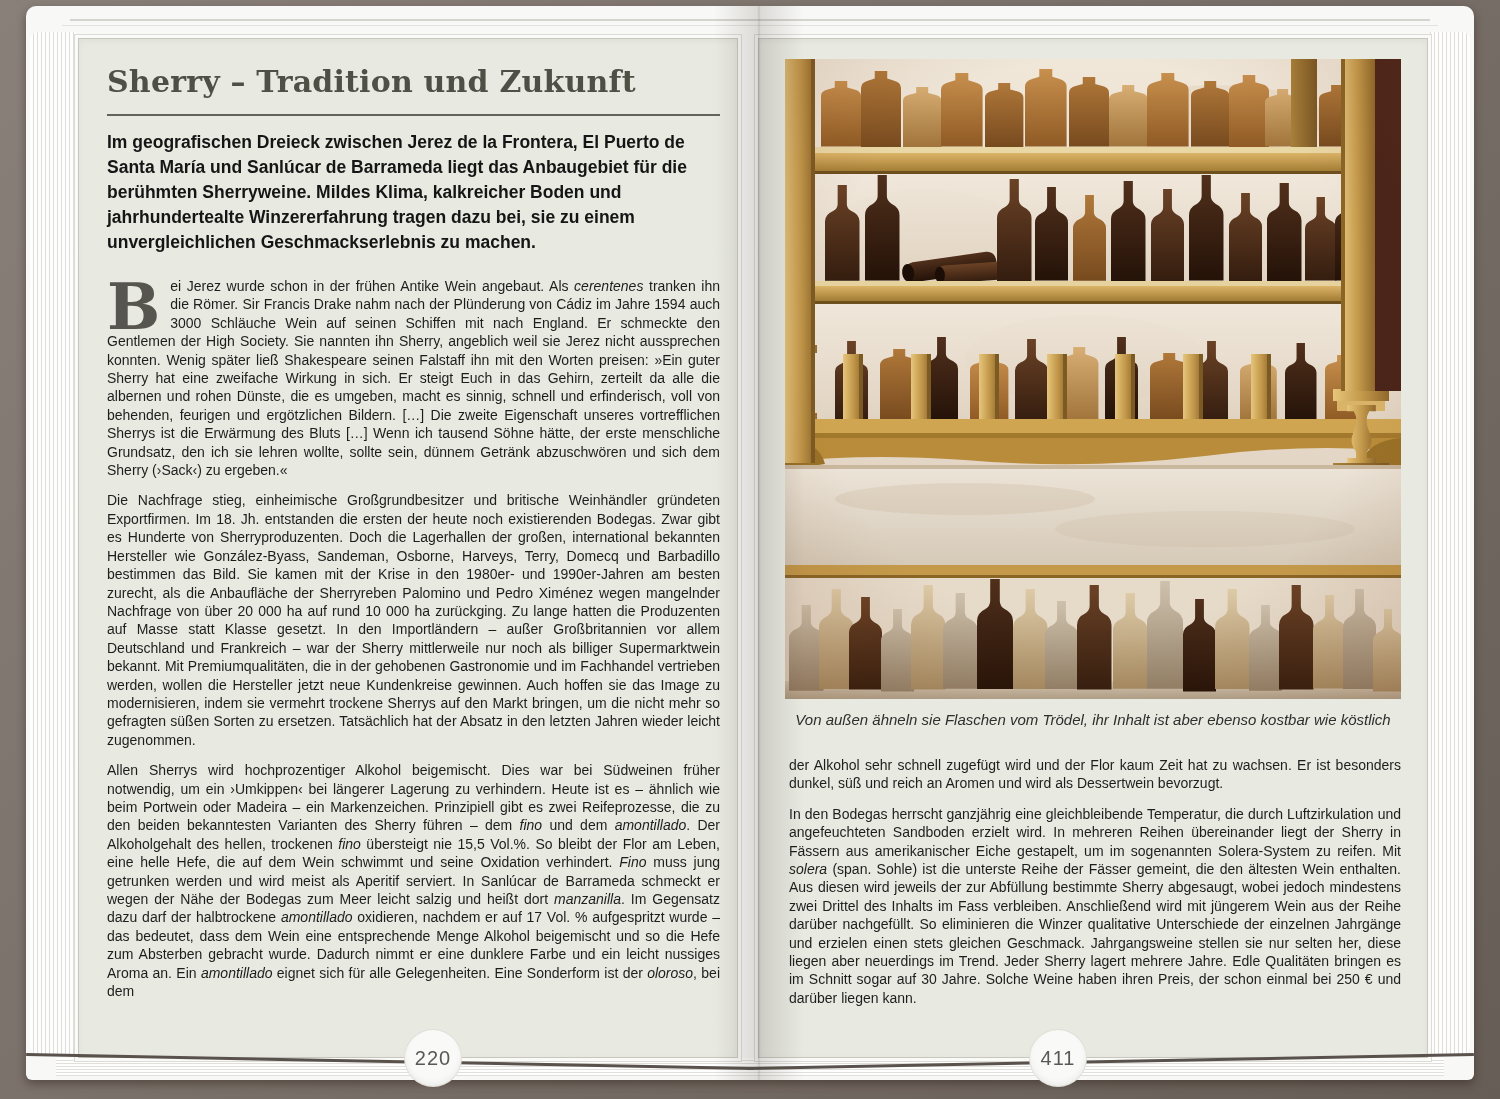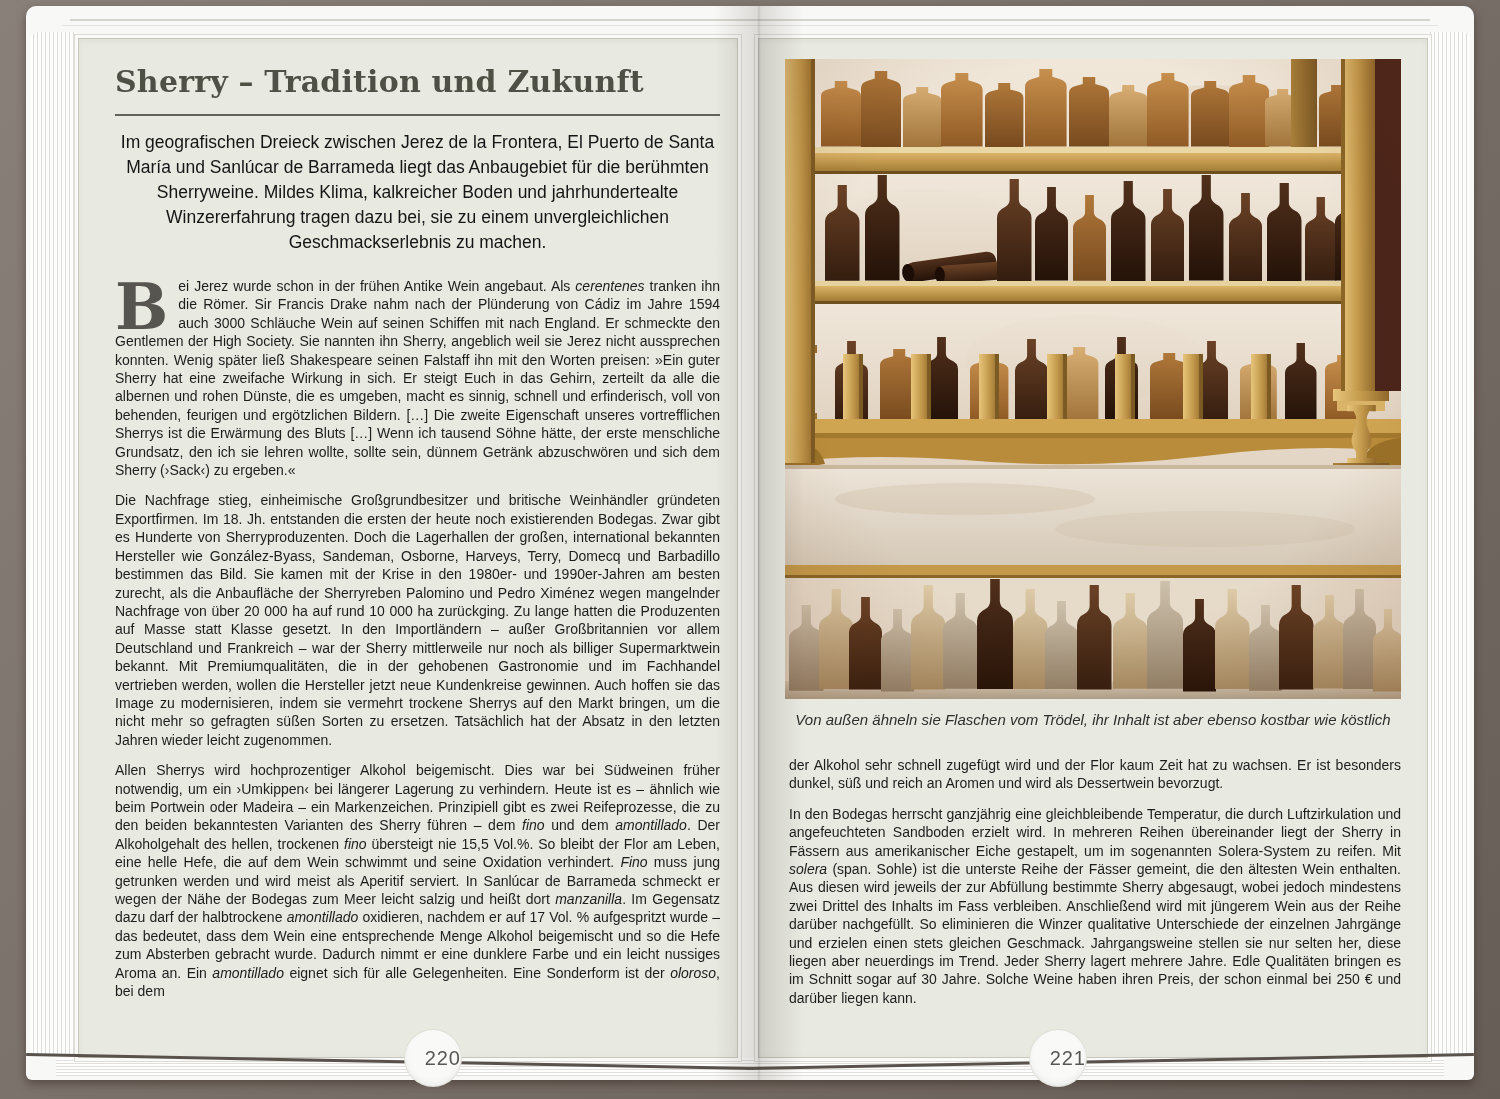--- a/index.html
+++ b/index.html
@@ -34,29 +34,29 @@
     box-shadow:0 0 0 3px #fafaf8,0 0 0 4px #dcdbd4, inset 0 2px 6px rgba(60,60,50,.05);
     box-sizing:border-box;
   }
   .panel-left{left:52px;width:660px;}
   .panel-right{left:732px;width:670px;}
   .spine-shade{
     position:absolute;left:688px;top:0;width:90px;height:100%;pointer-events:none;z-index:5;
     background:linear-gradient(90deg,rgba(70,65,58,0) 0%,rgba(70,65,58,.16) 48%,rgba(70,65,58,.28) 50%,rgba(70,65,58,.16) 52%,rgba(70,65,58,0) 100%);
   }
 
-  .panel-left .content{padding:26px 17px 0 36px;}
+  .panel-left .content{padding:26px 17px 0 28px;}
   h1.title{
     font-family:"DejaVu Serif",serif;font-weight:bold;
     font-size:30px;line-height:34px;color:#4e5045;margin:0 0 15px 0;letter-spacing:.2px;
   }
   .title-rule{border:none;border-top:2px solid #63635d;margin:0 0 14px 0;}
   .intro{
-    font-weight:400;font-size:17.5px;line-height:25px;color:#151515;
-    margin:0 0 22px 0;text-align:center;
+    font-weight:700;font-size:17.5px;line-height:25px;color:#151515;
+    margin:0 0 22px 0;text-align:left;
   }
   .body-p{
     font-size:14px;line-height:18.4px;color:#1d1d1c;text-align:justify;
     margin:0 0 12px 0;hyphens:auto;-webkit-hyphens:auto;
   }
   .body-p i{}
   .dropcap{
     float:left;font-family:"DejaVu Serif",serif;font-weight:bold;
     font-size:63px;line-height:50px;color:#56554f;margin:5px 10px 0 0;
   }
@@ -67,21 +67,21 @@
   .caption{
     font-style:italic;font-size:15px;line-height:20px;color:#2e2e2c;
     text-align:center;margin:11px 30px 0 30px;
   }
   .right-body{margin:26px 26px 0 30px;}
 
   .pagenum{
     position:absolute;width:56px;height:56px;border-radius:50%;
     background:#f9f9f7;z-index:6;
     box-shadow:0 0 0 1px #e0dfd8, inset 0 -3px 5px rgba(90,90,80,.07);
-    display:flex;align-items:center;justify-content:flex-end;
+    display:flex;align-items:center;justify-content:center;
     font-size:20px;color:#585856;letter-spacing:1px;
   }
   .pagenum-left{left:379px;top:1024px;}
   .pagenum-right{left:1004px;top:1024px;}
 </style>
 </head>
 <body>
 
 <div class="book">
   <div class="page-edge edge-left"></div>
@@ -322,18 +322,18 @@
       </div>
     </div>
   </div>
 
   <div class="spine-shade"></div>
 
   <div class="pagenum pagenum-left">
     <span>220</span>
   </div>
   <div class="pagenum pagenum-right">
-    <span>221</span>
+    <span>411</span>
   </div>
 
   <div class="bottom-cover-line bcl-l"></div>
   <div class="bottom-cover-line bcl-r"></div>
 </div>
 
 </body></html>

